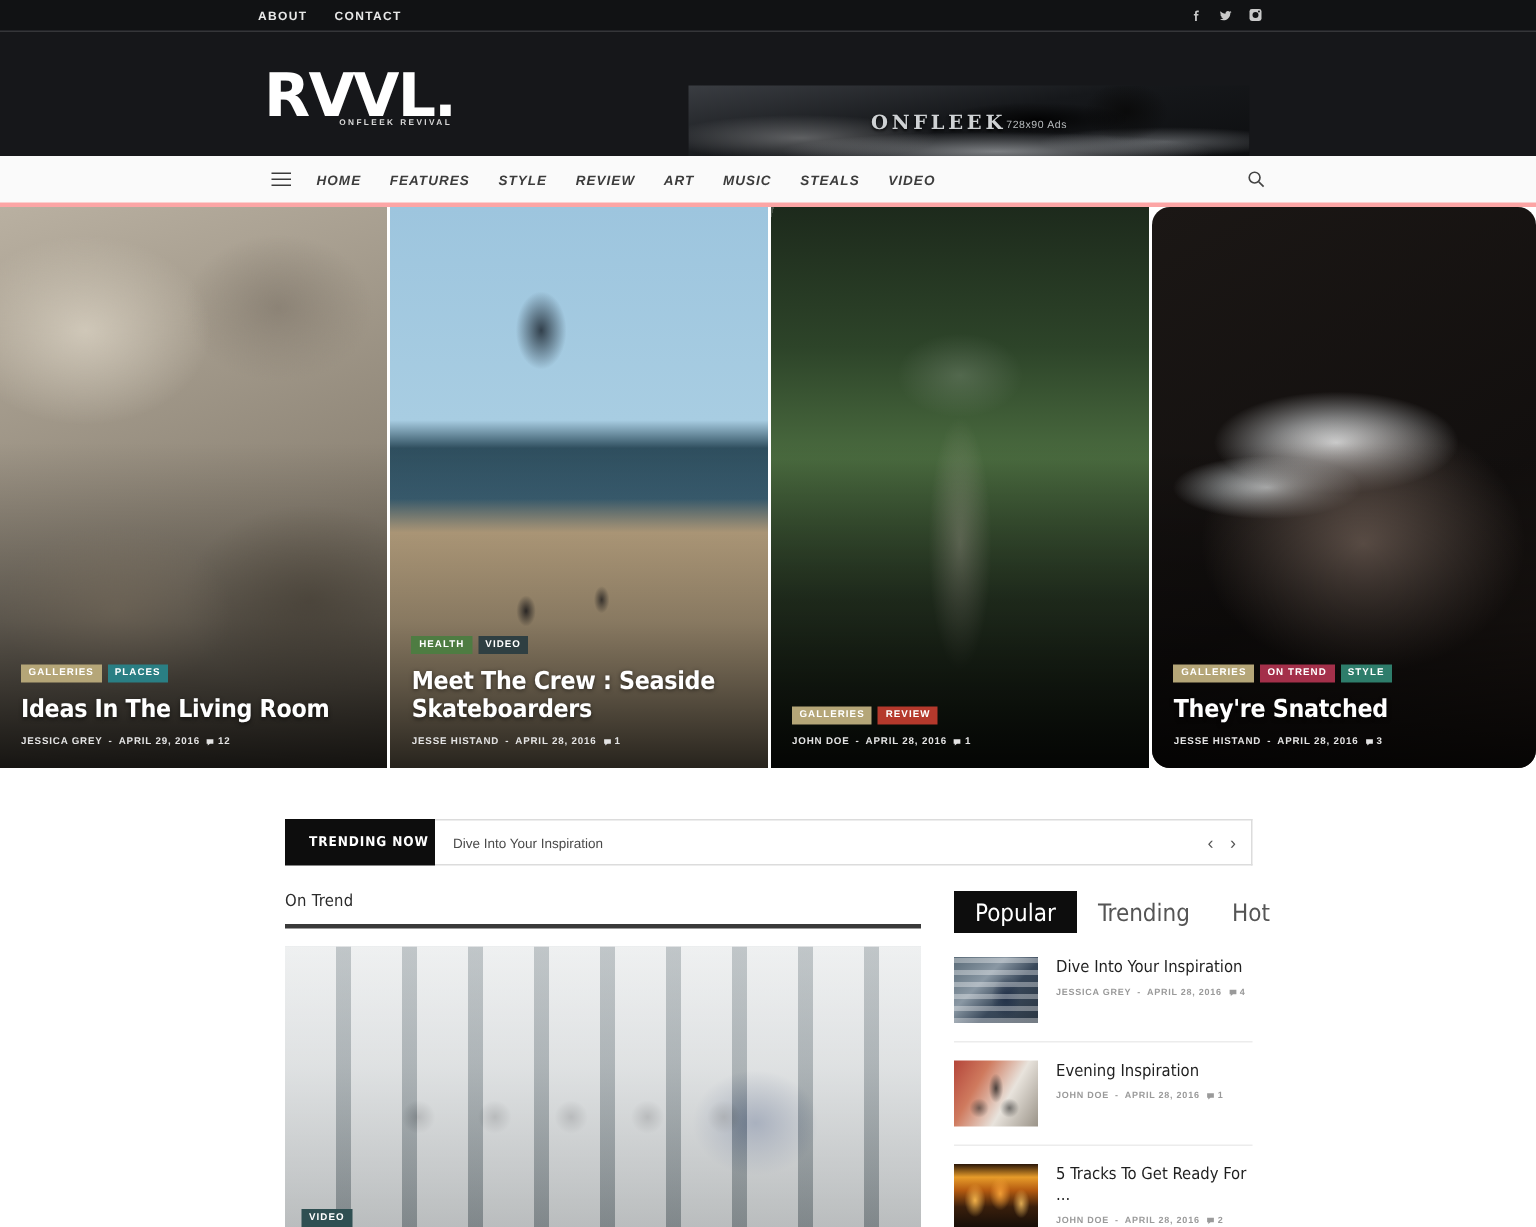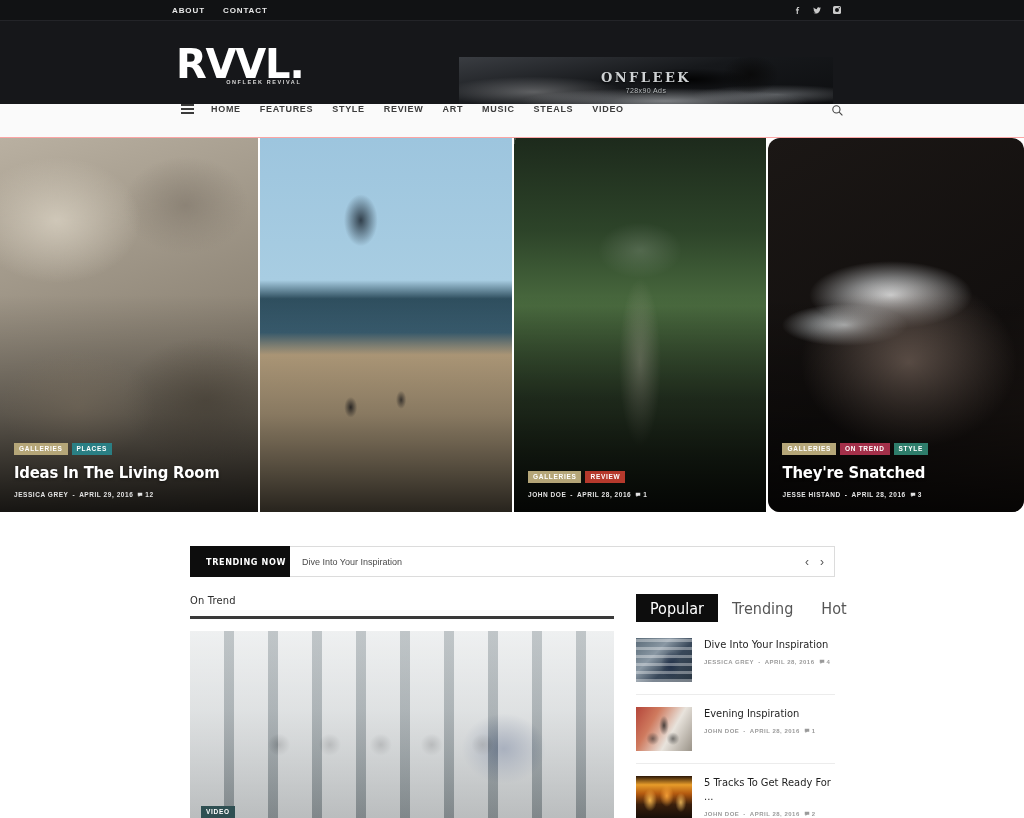--- a/index.html
+++ b/index.html
@@ -41,21 +41,21 @@
   .logo-sub {
     color: #d8d8d8; font-size: 5.5px; font-weight: bold;
     letter-spacing: 1.6px; margin-top: -4px; text-align: right;
     padding-right: 2px;
   }
   .ad-banner {
     position: absolute; left: 459px; top: 36px;
     width: 374px; height: 50px;
     background: linear-gradient(170deg,#3a3d42 0%,#16181b 45%,#0d0e10 100%);
     overflow: hidden; display:flex; align-items:center; justify-content:center;
-    flex-direction: column;
+    flex-direction: row;
   }
   .ad-banner::before {
     content:""; position:absolute; inset:0;
     background:
       radial-gradient(ellipse 130px 22px at 20% 70%, rgba(255,255,255,.30), transparent 70%),
       radial-gradient(ellipse 90px 16px at 62% 45%, rgba(0,0,0,.85), transparent 70%),
       radial-gradient(ellipse 40px 28px at 78% 35%, rgba(10,10,10,.95), transparent 70%),
       radial-gradient(ellipse 200px 18px at 55% 88%, rgba(210,214,218,.55), transparent 72%),
       radial-gradient(ellipse 120px 14px at 85% 75%, rgba(190,195,200,.40), transparent 70%);
   }
@@ -64,22 +64,22 @@
     letter-spacing: 2.5px; font-family: "DejaVu Serif", serif;
     text-shadow: 0 1px 2px rgba(0,0,0,.8);
   }
   .ad-sub {
     position: relative; color: #b8bcbe; font-size: 7px; letter-spacing: .4px;
     margin-top: 2px; text-shadow: 0 1px 2px rgba(0,0,0,.8);
   }
 
   
   .navbar {
-    height: 34px; background: #fafafa; border-bottom: 1px solid #fca5a5;
-    display: flex; align-items: flex-start; position: relative;
+    height: 34px; background: #fafafa; border-bottom: 3px solid #fca5a5;
+    display: flex; align-items: center; position: relative; font-style: italic;
   }
   .burger { margin-left: 181px; display: flex; flex-direction: column; gap: 2.5px; cursor: pointer; }
   .burger span { display:block; width: 13px; height: 1.6px; background: #3a3a3a; }
   .nav-items { display: flex; gap: 19px; margin-left: 17px; }
   .nav-items a {
     color: #3c3c3c; font-size: 9px; font-weight: bold;
     letter-spacing: .7px; text-decoration: none; text-transform: uppercase;
   }
   .nav-search { position: absolute; right: 180px; color:#444; }
   .nav-search svg { display:block; }
@@ -304,20 +304,38 @@
               </svg>
             <span>12</span>
           </span>
         </div>
       </div>
     </div>
 
     <div class="hero-card c2">
       <div class="photo p2"></div>
       <div class="shade"></div>
+      <div class="hero-cap">
+        <div class="tags">
+          <span class="tag" style="background:#4e7c42">HEALTH</span>
+          <span class="tag" style="background:#2f3f42">VIDEO</span>
+        </div>
+        <div class="hero-title">Meet The Crew : Seaside Skateboarders</div>
+        <div class="hero-meta">
+          <span>JESSE HISTAND</span>
+          <span>-</span>
+          <span>APRIL 28, 2016</span>
+          <span class="cmt">
+            <svg width="6" height="6" viewBox="0 0 8 8">
+                <path d="M1 1h6v4H4L2 6.6V5H1z" fill="#e3e3e3"></path>
+              </svg>
+            <span>1</span>
+          </span>
+        </div>
+      </div>
     </div>
 
     <div class="hero-card c3">
       <div class="photo p3"></div>
       <div class="shade"></div>
       <div class="hero-cap">
         <div class="tags">
           <span class="tag" style="background:#b5a678">GALLERIES</span>
           <span class="tag" style="background:#b5392c">REVIEW</span>
         </div>

